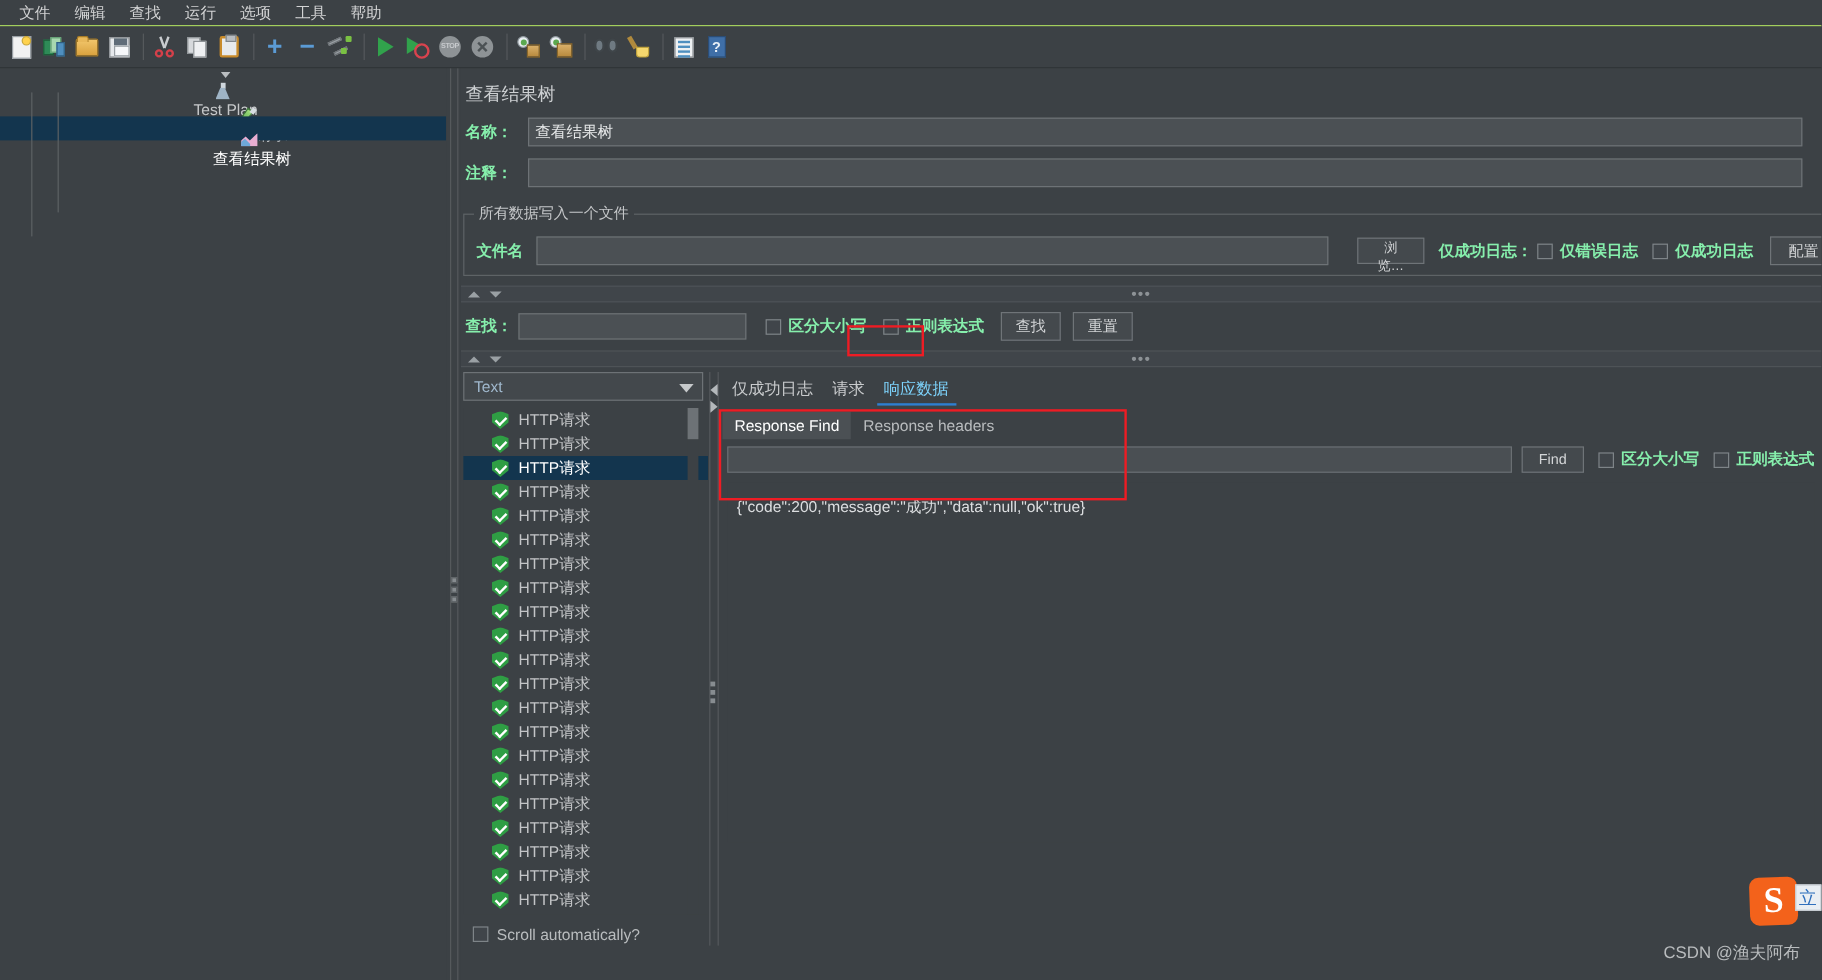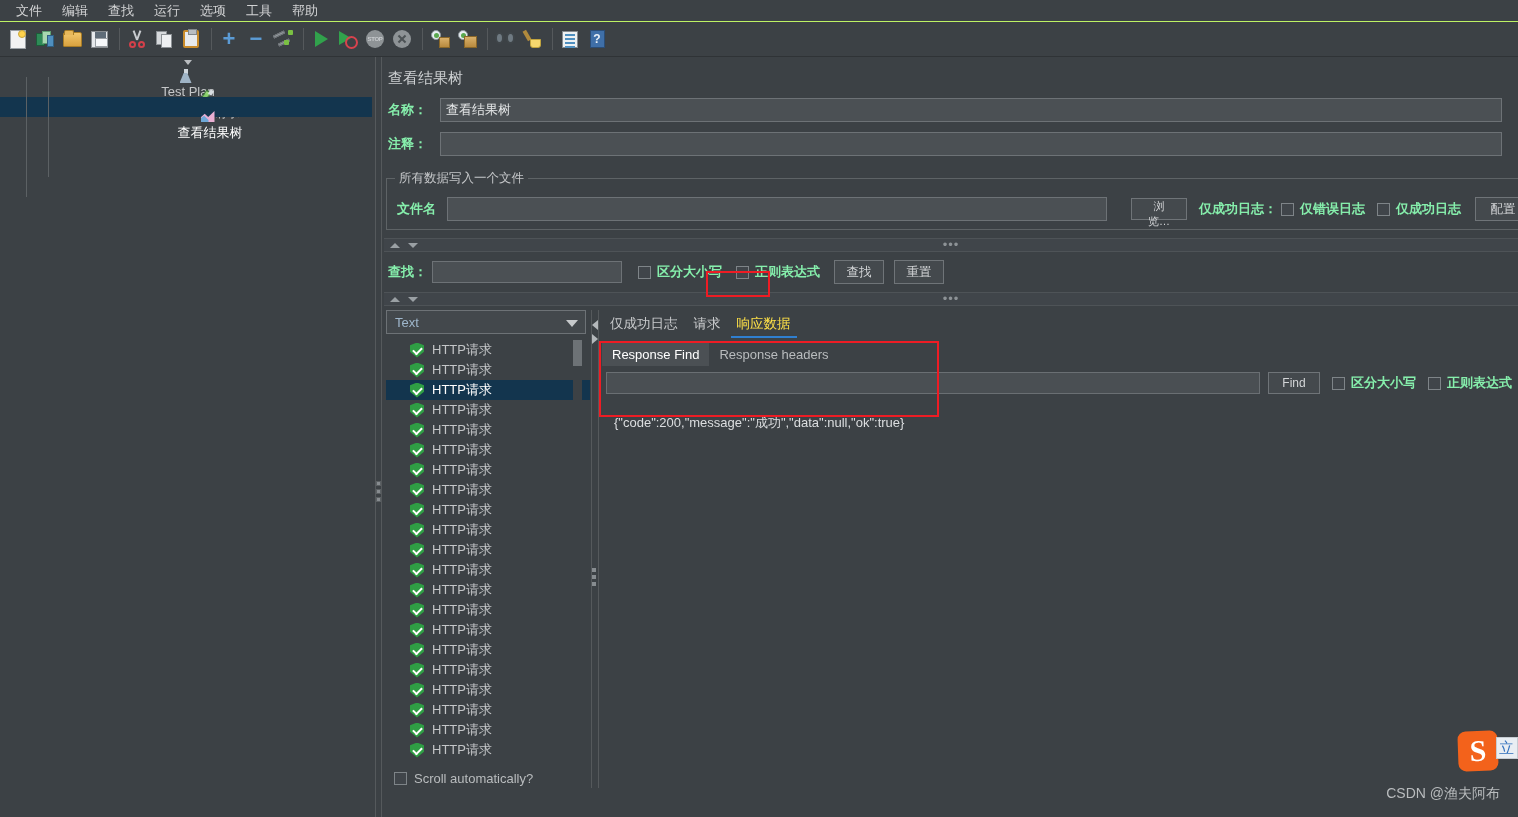--- a/index.html
+++ b/index.html
@@ -216,21 +216,21 @@
   .res-hsplit .ar{position:absolute;left:2px;width:0;height:0;}
   .res-hsplit .ar.l{top:10px;border-top:5px solid transparent;border-bottom:5px solid transparent;border-right:6px solid #b4b8bb;}
   .res-hsplit .ar.r{top:24px;border-top:5px solid transparent;border-bottom:5px solid transparent;border-left:6px solid #b4b8bb;}
   .res-hsplit .dots{position:absolute;left:2px;top:258px;}
   .res-hsplit .dots i{display:block;width:4px;height:4px;background:#878c90;margin-bottom:3px;}
 
   .res-right { position:absolute; left:216px; top:0; right:0; bottom:0; }
 
   .tabstrip { display:flex; align-items:flex-end; height:26px; padding-left:2px; }
   .tab { font-size:13.5px; color:#c9cbcd; padding:3px 8px; cursor:default; position:relative; }
-  .tab.active { color:#fde047; }
+  .tab.active { color:#7dd3fc; }
   .tab.active:after{ content:""; position:absolute; left:2px; right:2px; bottom:-2px; height:2px; background:#2f7fd0; }
 
   .subtabs { display:flex; align-items:flex-end; height:26px; margin-top:4px; padding-left:2px; }
   .subtab { font-size:13px; color:#b9bcbe; padding:4px 10px; cursor:default; }
   .subtab.active { background:#4b5054; color:#ffffff; }
 
   .findrow { display:flex; align-items:center; margin-top:6px; padding-left:6px; }
   .findinput { flex:1; height:22px; background:#4a4f53; border:1px solid #6a6f73; }
 
   .bodybox {

